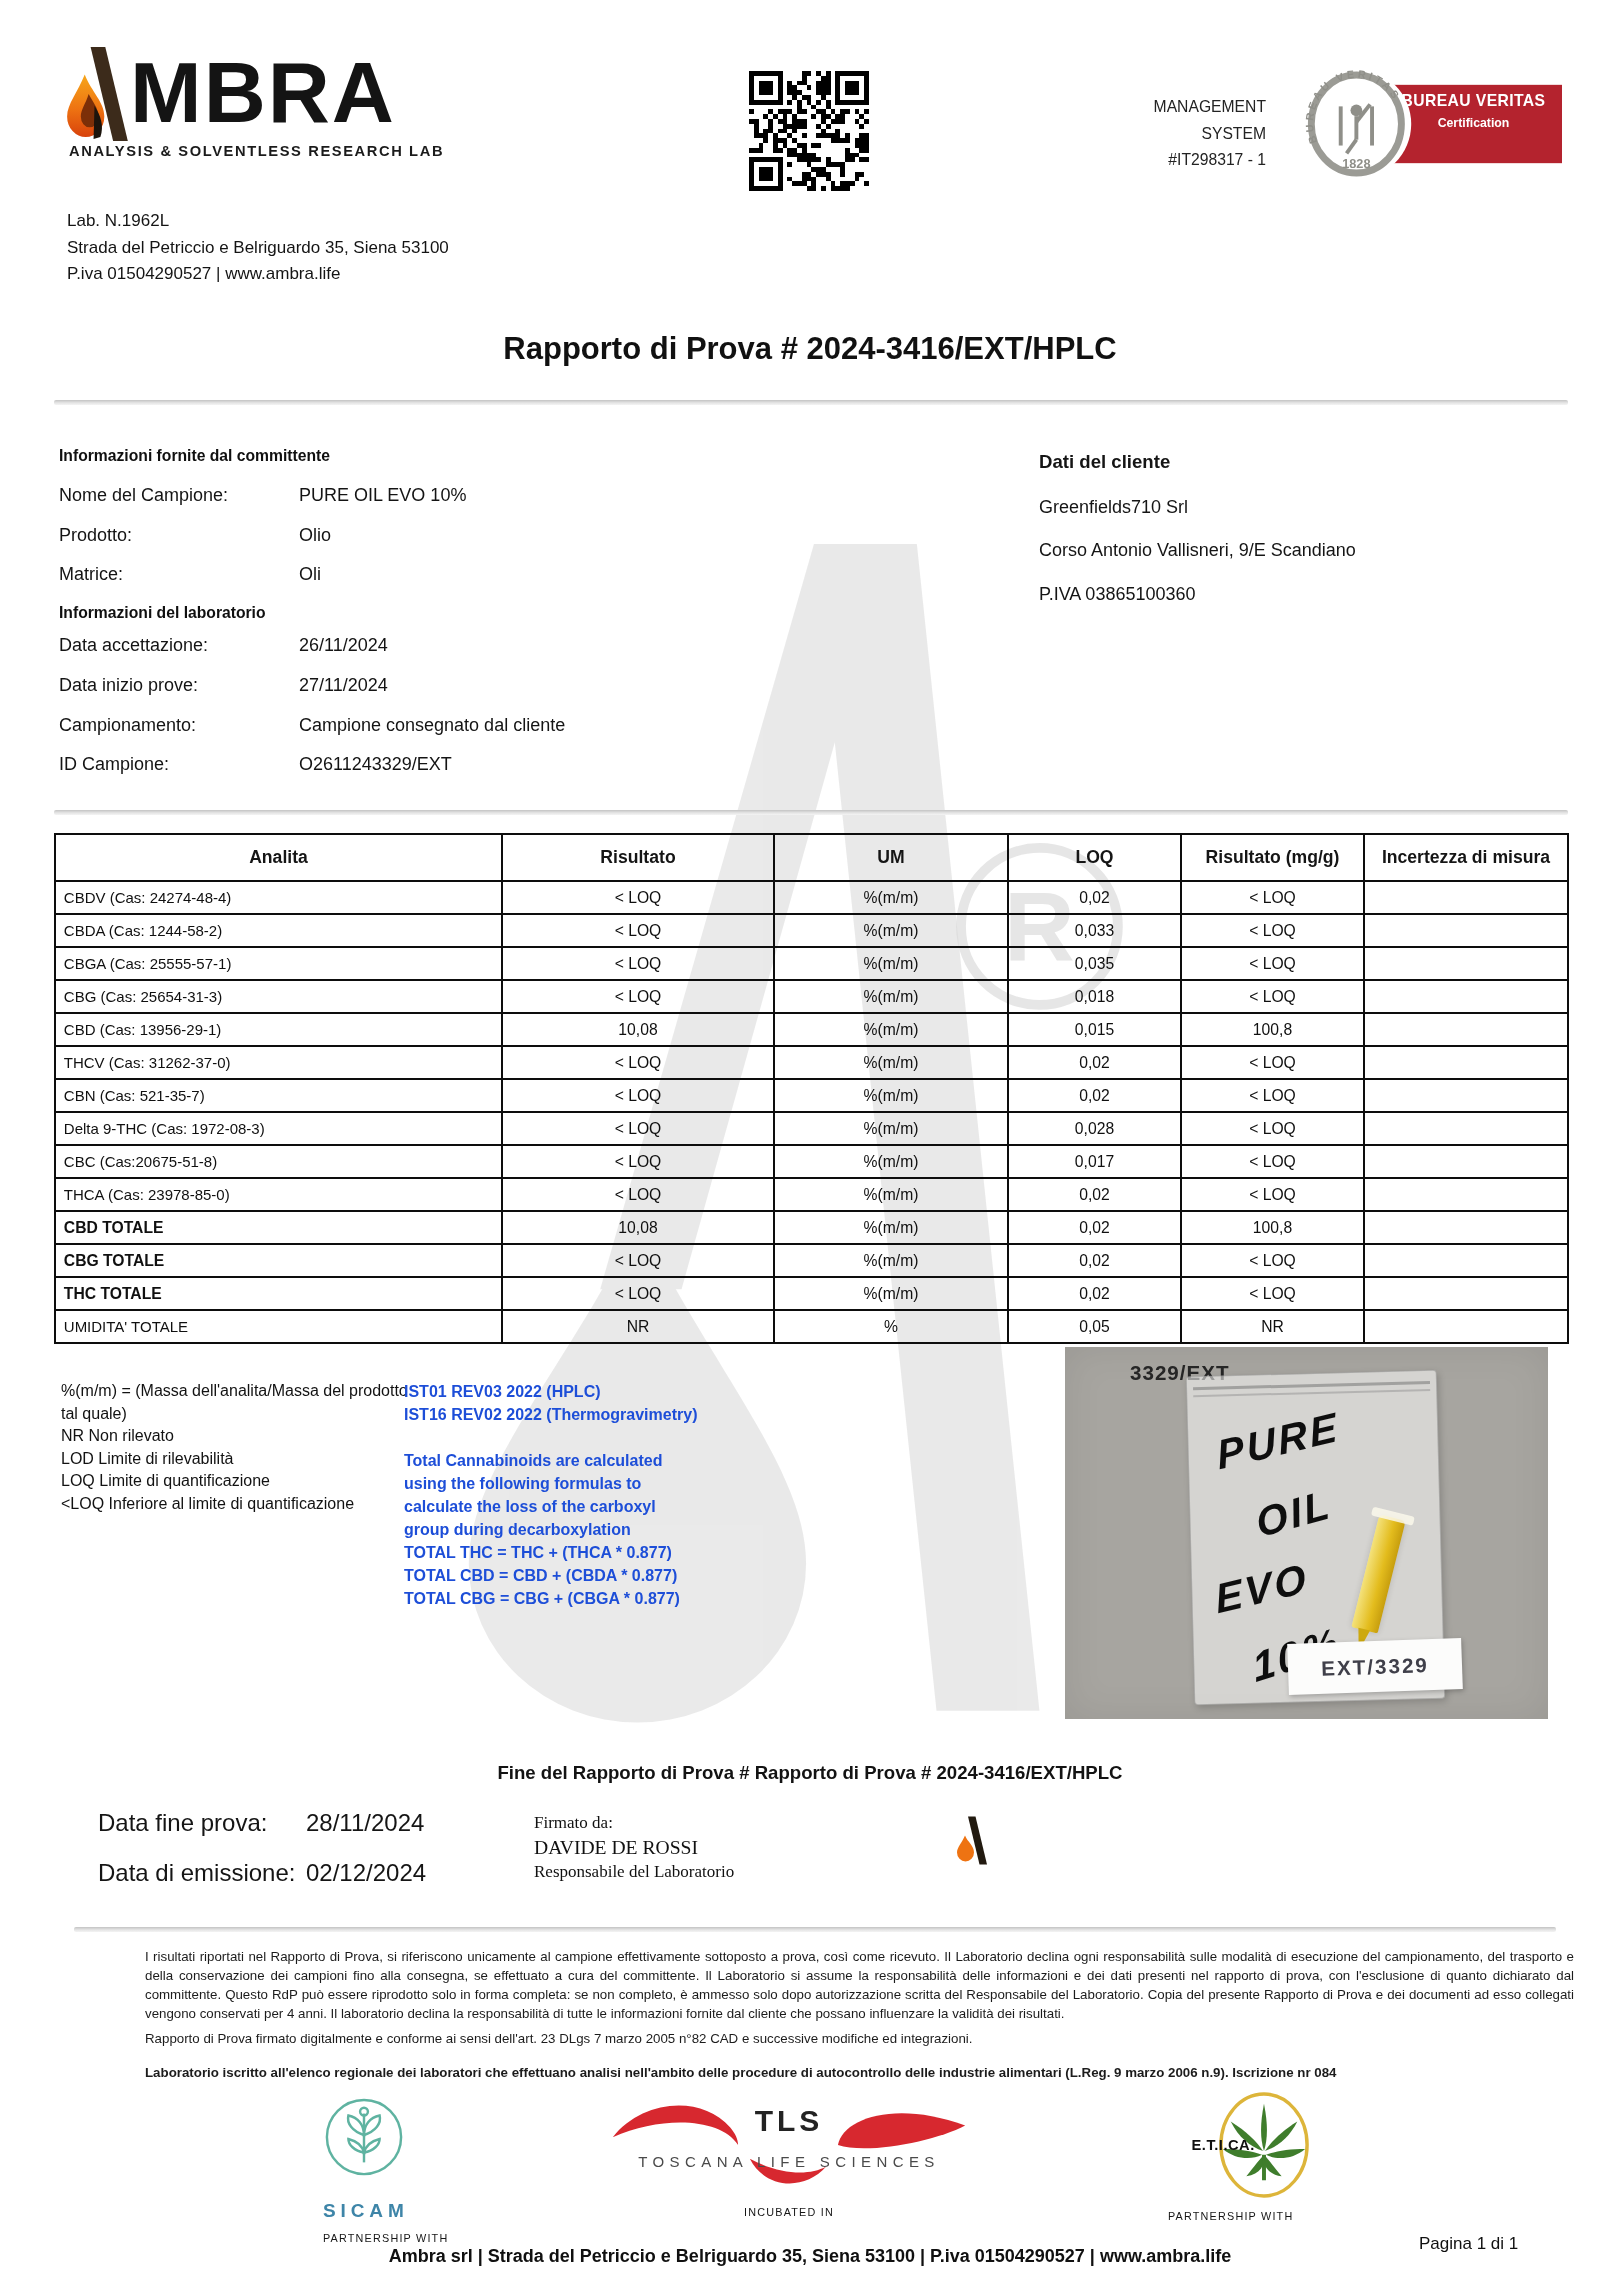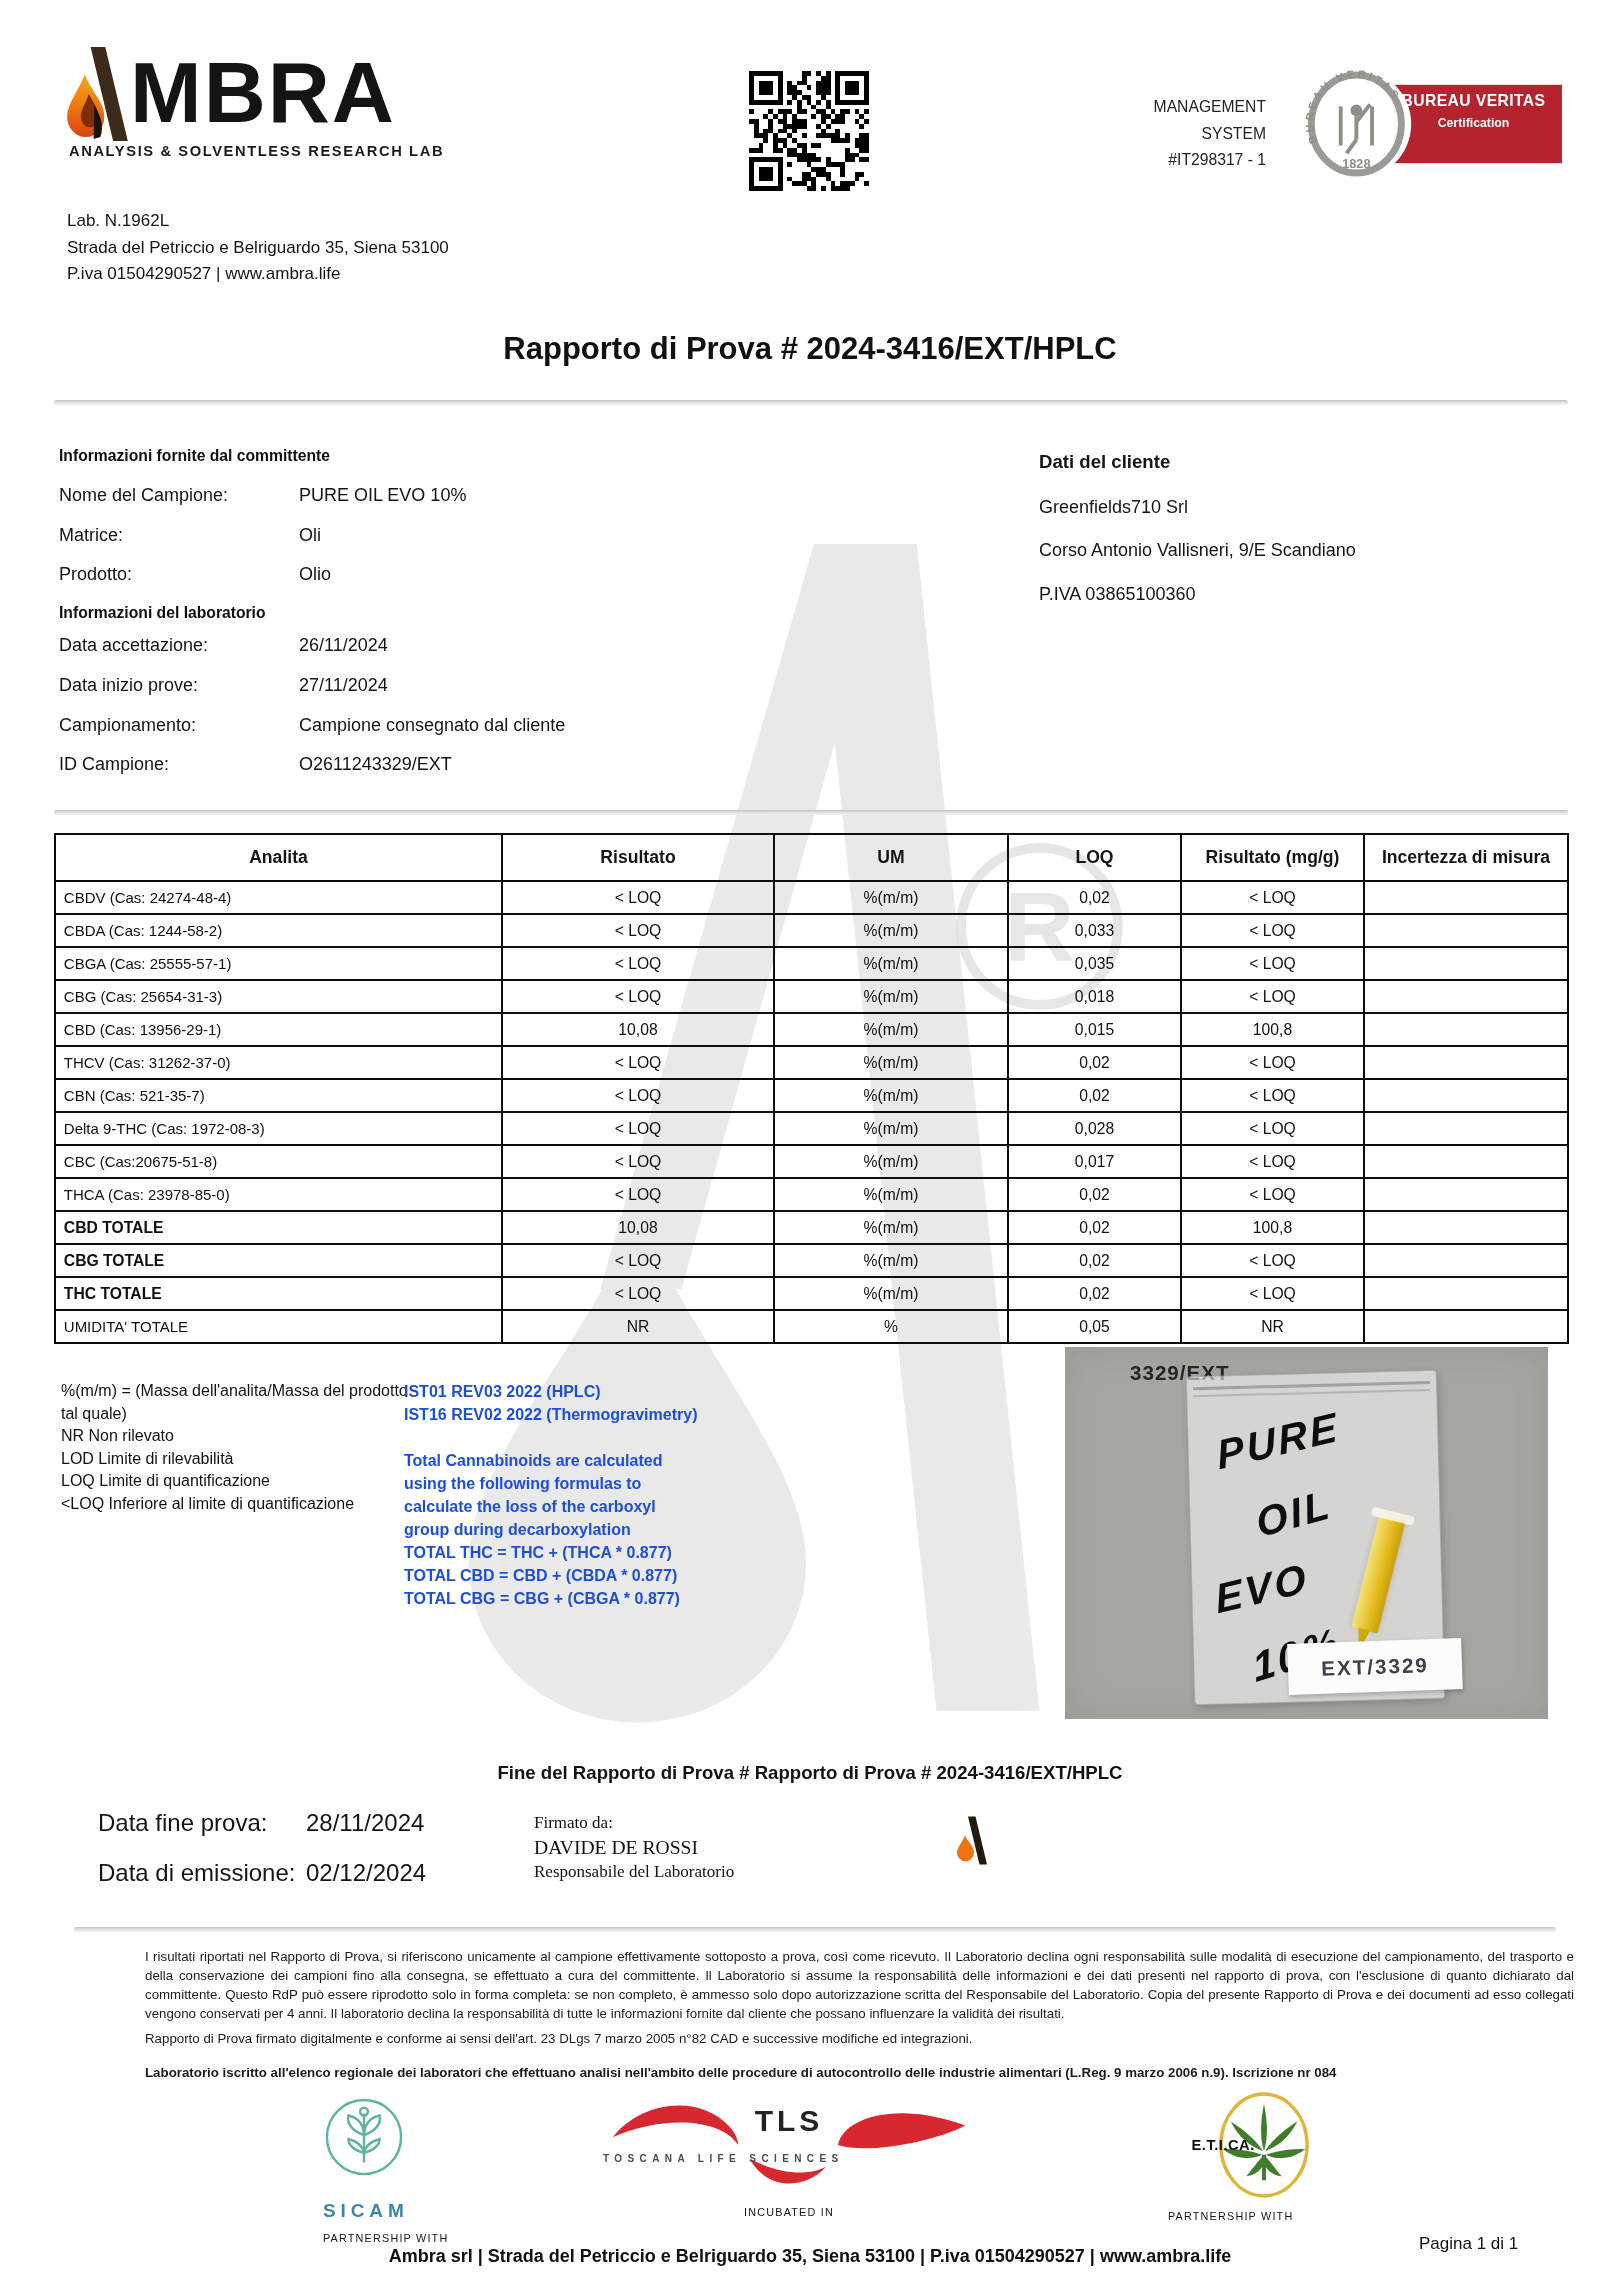--- a/index.html
+++ b/index.html
@@ -87,21 +87,21 @@
   .disclaimer .p2{margin-top:5.9px;text-align:left}
   .disclaimer .p3{margin-top:14.7px;font-weight:700;text-align:left}
 
   
   .partner{}
   .p-sicam{left:323px;top:2096px;width:186px}
   .sicam-name{font-size:19px;color:#3e85a8;font-weight:700;letter-spacing:4.9px;margin-top:18px}
   .p-tls{left:603px;top:2098px;width:372px;position:absolute}
   .tls-wrap{position:relative;width:372px;height:98px}
   .tls-word{position:absolute;left:0;top:5.9px;width:100%;text-align:center;font-size:30px;font-weight:600;color:#232323;letter-spacing:3.9px}
-  .tls-sub{position:absolute;left:0;top:55px;width:100%;font-size:10px;letter-spacing:5.4px;color:#4a4a4a;font-weight:700}
+  .tls-sub{position:absolute;left:0;top:55px;width:100%;text-align:center;font-size:15px;letter-spacing:5.4px;color:#4a4a4a;font-weight:400}
   .p-etica{left:1168px;top:2090px;width:191px}
   .etica-wrap{position:relative;width:191px;height:110px}
   .etica-name{position:absolute;left:23.5px;top:47px;font-size:14.7px;font-weight:800;color:#101010;letter-spacing:0.5px}
   .caption{font-size:10.8px;letter-spacing:1.2px;color:#161616;margin-top:9.8px;font-weight:500}
 
   .footer-line{left:0;top:2246px;width:100%;text-align:center;font-size:18px;font-weight:600;color:#101010}
   .page-num{left:1419px;top:2234px;font-size:17px;color:#101010;font-weight:500}
 </style>
 </head>
 <body>
@@ -391,26 +391,26 @@
   <div class="abs divider d1"></div>
 
   <div class="abs info-left">
     <div class="info-h">Informazioni fornite dal committente</div>
     <div>
         <div class="info-row">
           <span class="lbl">Nome del Campione:</span>
           <span>PURE OIL EVO 10%</span>
         </div>
         <div class="info-row">
+          <span class="lbl">Prodotto:</span>
+          <span>Olio</span>
+        </div>
+        <div class="info-row">
           <span class="lbl">Matrice:</span>
           <span>Oli</span>
-        </div>
-        <div class="info-row">
-          <span class="lbl">Prodotto:</span>
-          <span>Olio</span>
         </div>
       </div>
     <div class="info-h2">Informazioni del laboratorio</div>
     <div>
         <div class="info-row">
           <span class="lbl">Data accettazione:</span>
           <span>26/11/2024</span>
         </div>
         <div class="info-row">
           <span class="lbl">Data inizio prove:</span>

